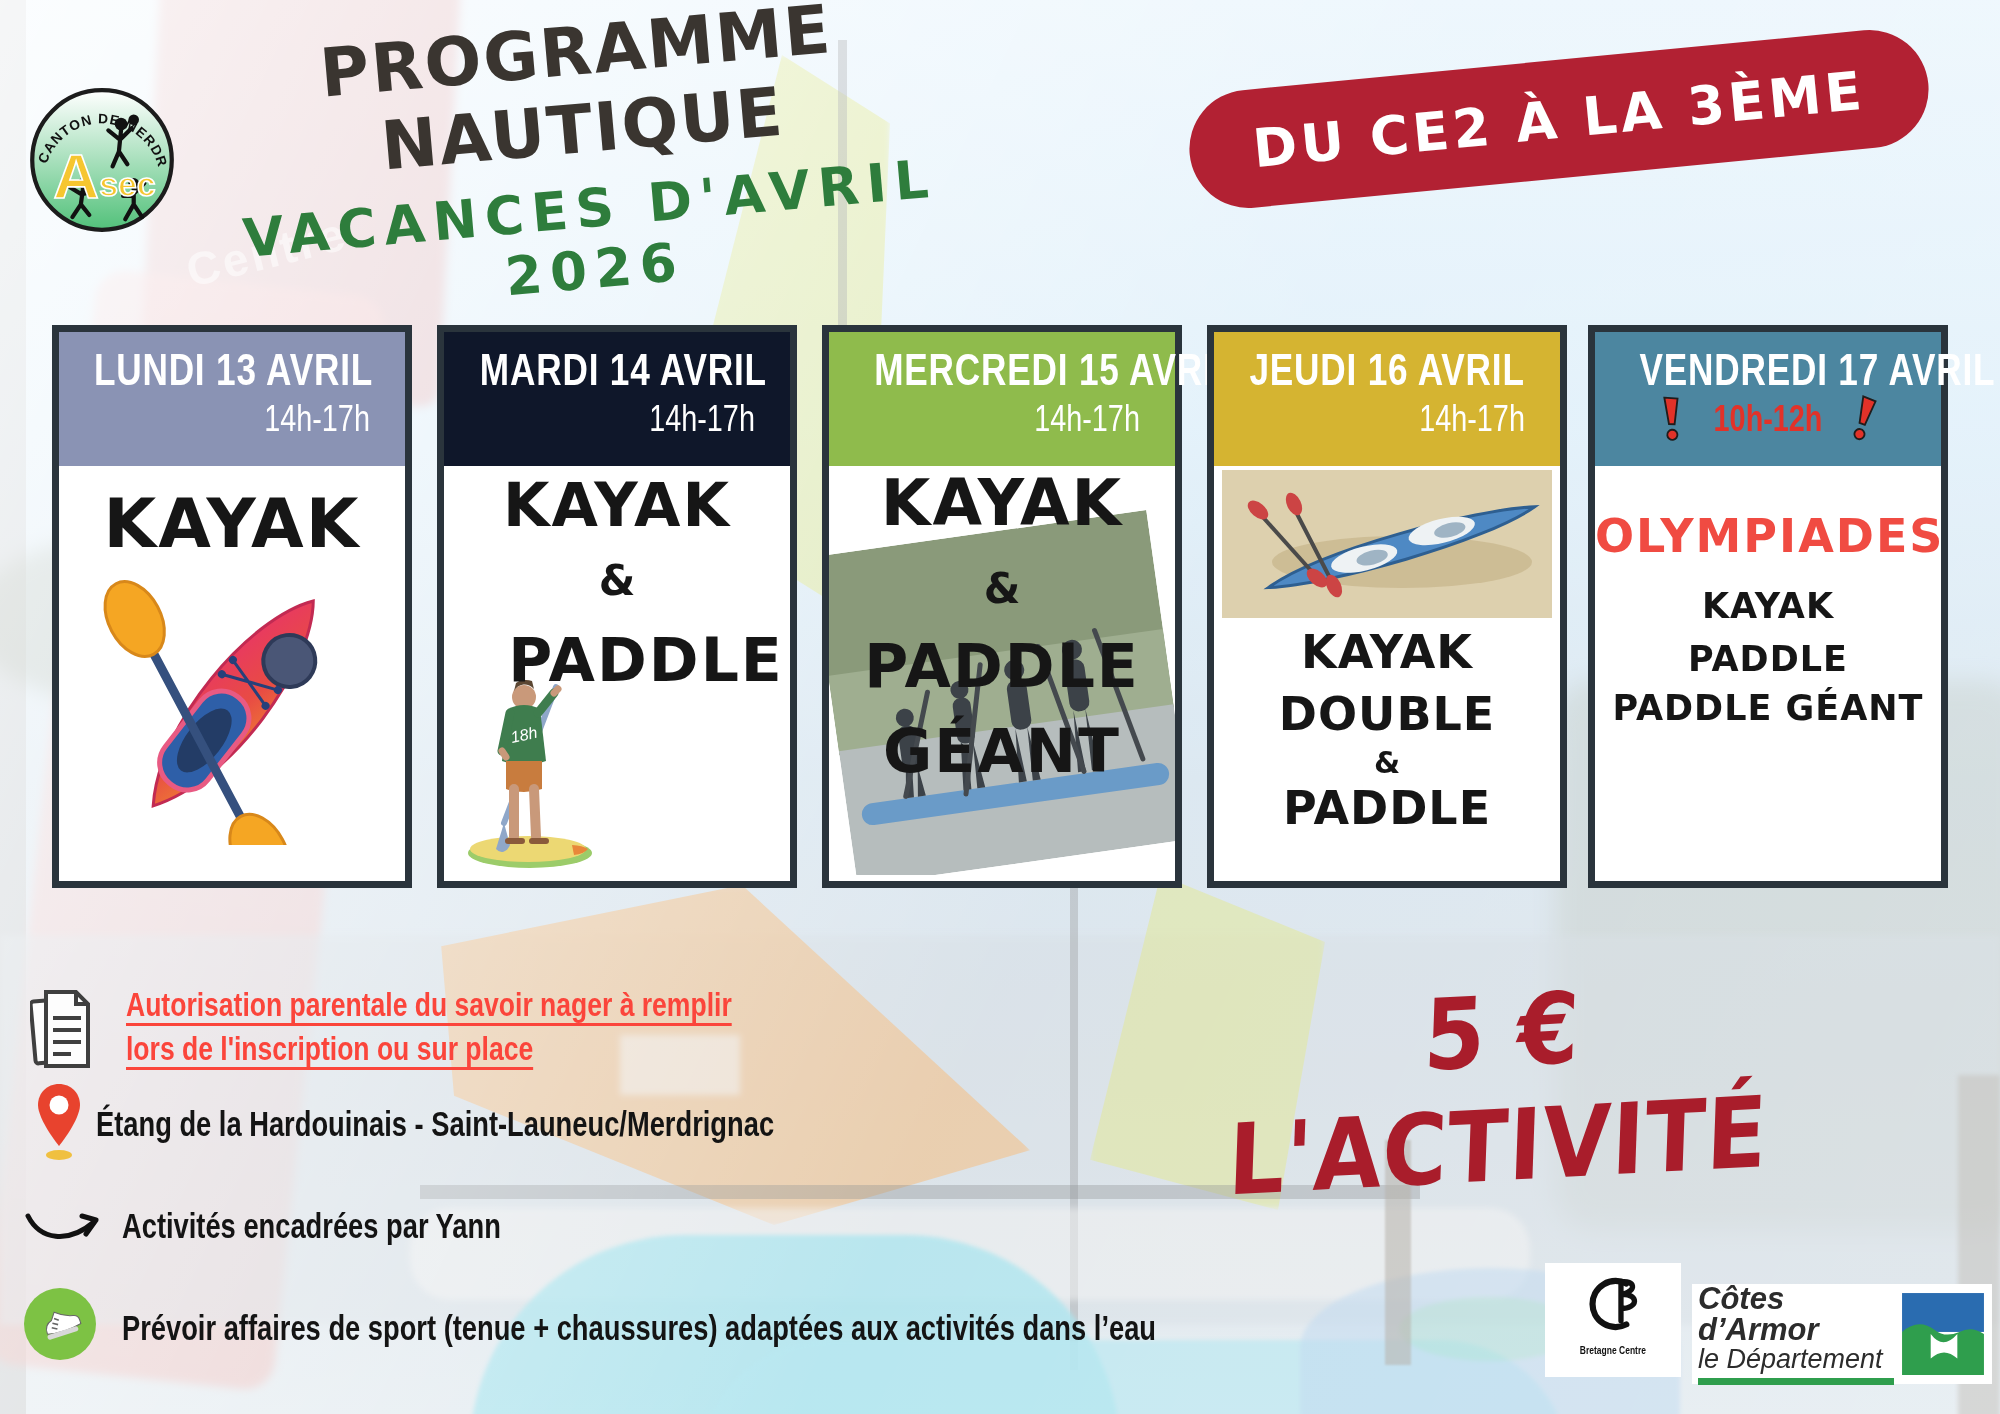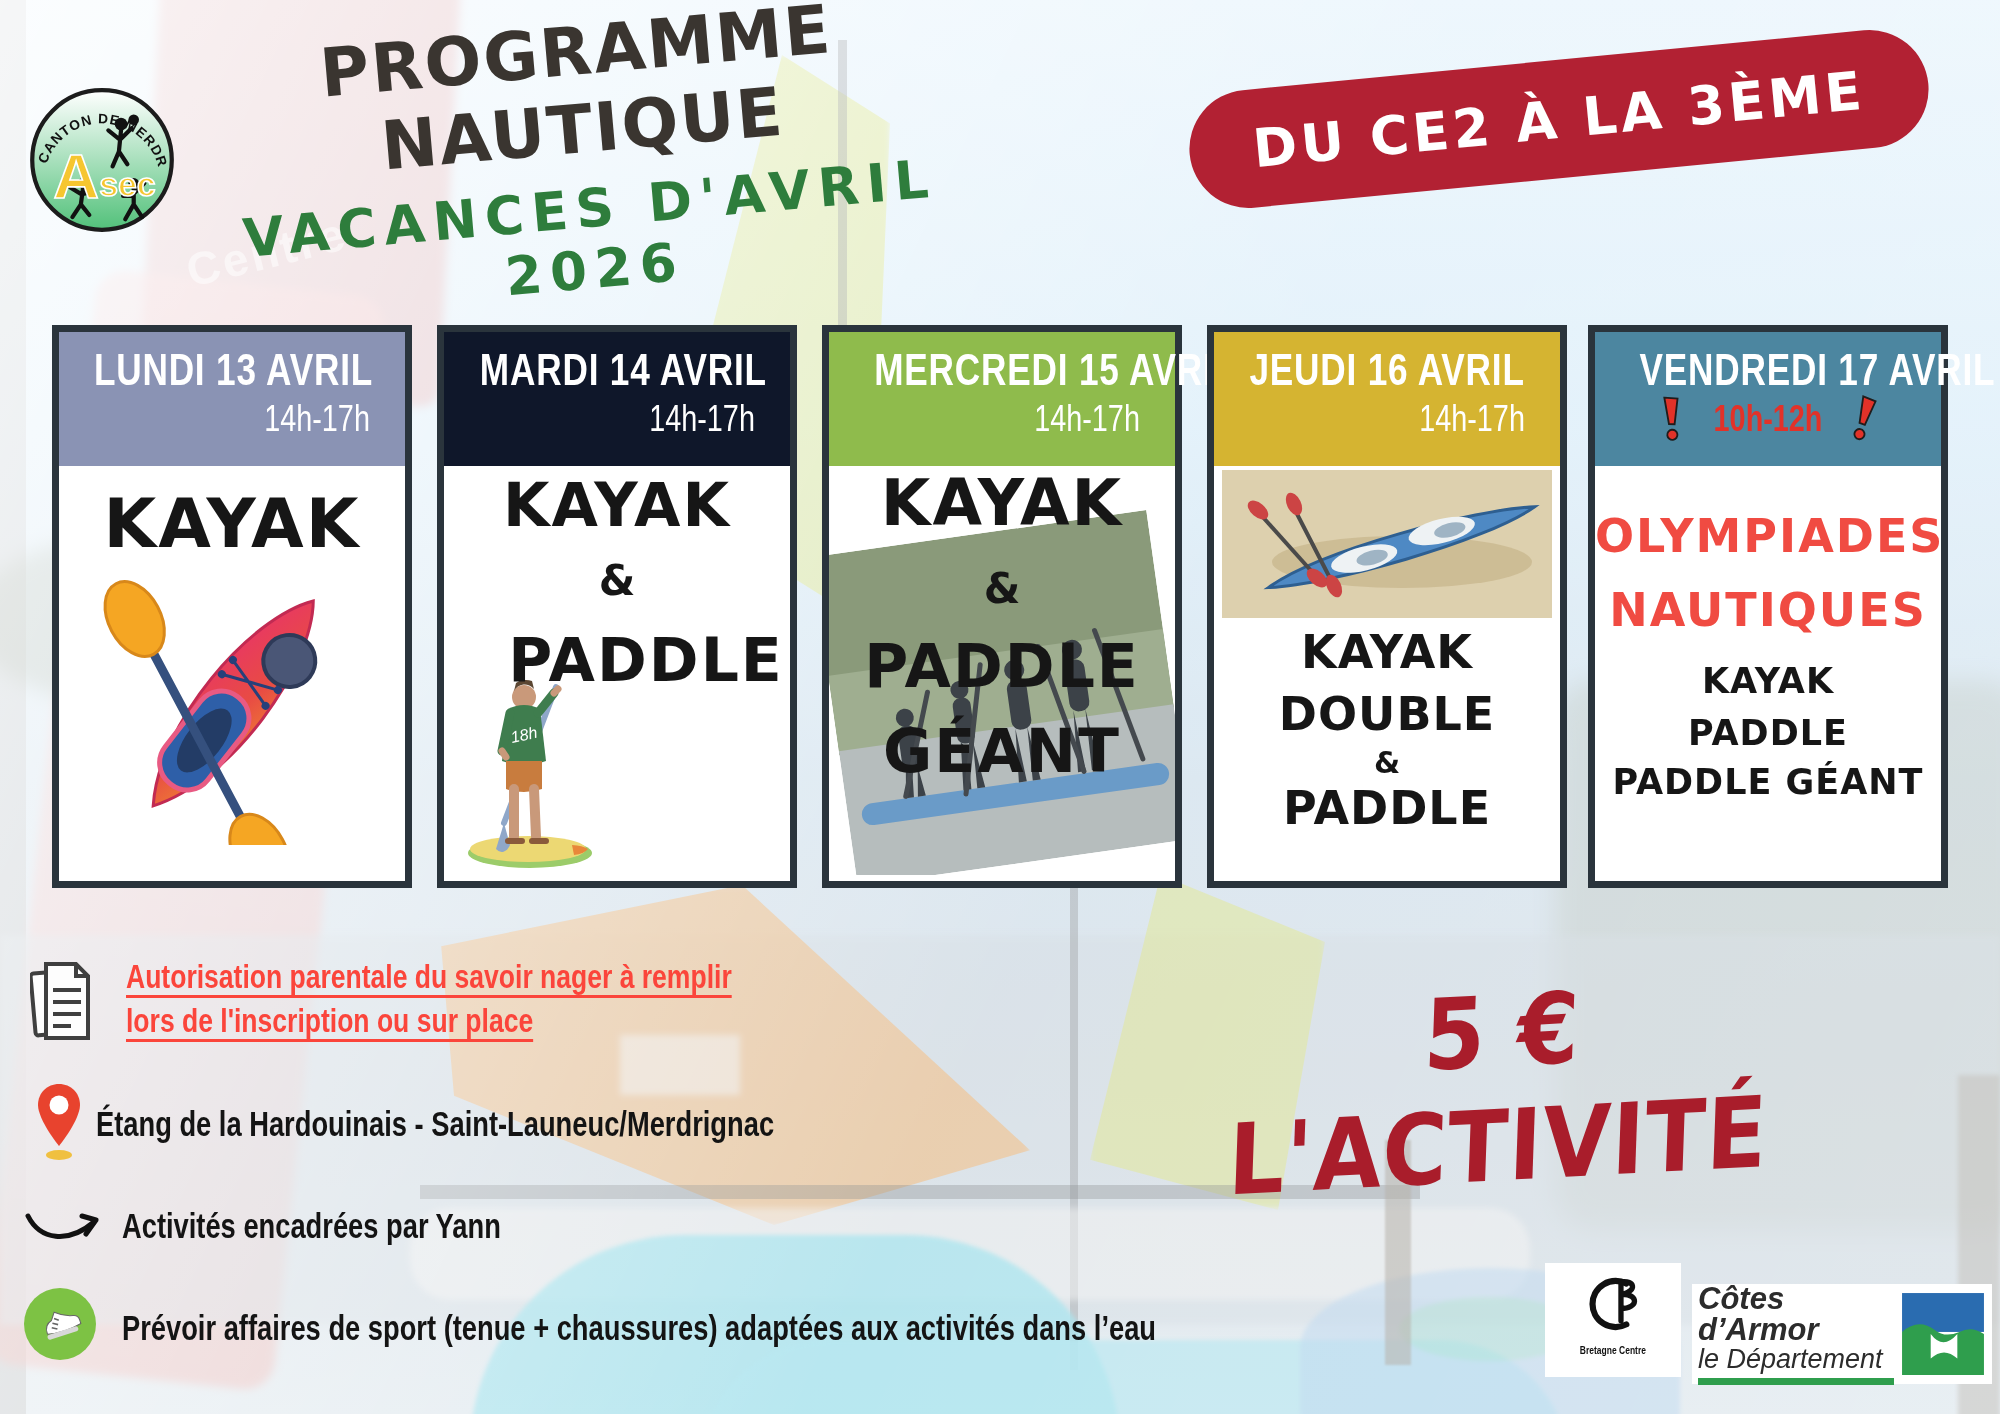--- a/index.html
+++ b/index.html
@@ -311,28 +311,27 @@
         </svg>
         <span class="time-red cond" style="color: rgb(226, 50, 41);">10h-12h</span>
         <svg width="24" height="48" viewBox="0 0 26 52" style="transform:rotate(10deg)">
           <path d="M8,2 L22,5 L15,32 L9,31 Z" fill="#e23229" stroke="#201c1c" stroke-width="2"></path>
           <circle cx="11" cy="43" r="5.5" fill="#e23229" stroke="#201c1c" stroke-width="2"></circle>
         </svg>
       </div>
     </div>
     <div class="card-body">
       <div class="act brush red-line rl1" style="color: rgb(240, 75, 66);">OLYMPIADES</div>
-      <div class="act brush red-line rl2" style="color: rgb(240, 75, 66);">NAUTIQUES</div>
       <div class="act brush a-sm k5">KAYAK</div>
       <div class="act brush a-sm">PADDLE</div>
       <div class="act brush a-sm" style="margin-top:12px;">PADDLE GÉANT</div>
     </div>
   </div>
 
-  <div class="info-item" style="left:30px;top:954px;">
+  <div class="info-item" style="left:30px;top:982px;">
     <svg width="64" height="92" viewBox="0 0 64 92" style="position:absolute;left:0;top:4px;">
       <rect x="3" y="14" width="40" height="62" rx="3" fill="#fdfdfd" stroke="#3f3f3f" stroke-width="4" transform="rotate(-5 23 45)"></rect>
       <path d="M16,6 h30 l12,12 v62 h-42 z" fill="#fdfdfd" stroke="#3f3f3f" stroke-width="4"></path>
       <path d="M46,6 v12 h12" fill="none" stroke="#3f3f3f" stroke-width="4"></path>
       <g stroke="#3f3f3f" stroke-width="4">
           <line x1="23" y1="32" x2="51" y2="32"></line>
           <line x1="23" y1="44" x2="51" y2="44"></line>
           <line x1="23" y1="56" x2="51" y2="56"></line>
           <line x1="23" y1="68" x2="41" y2="68"></line>
         </g>

